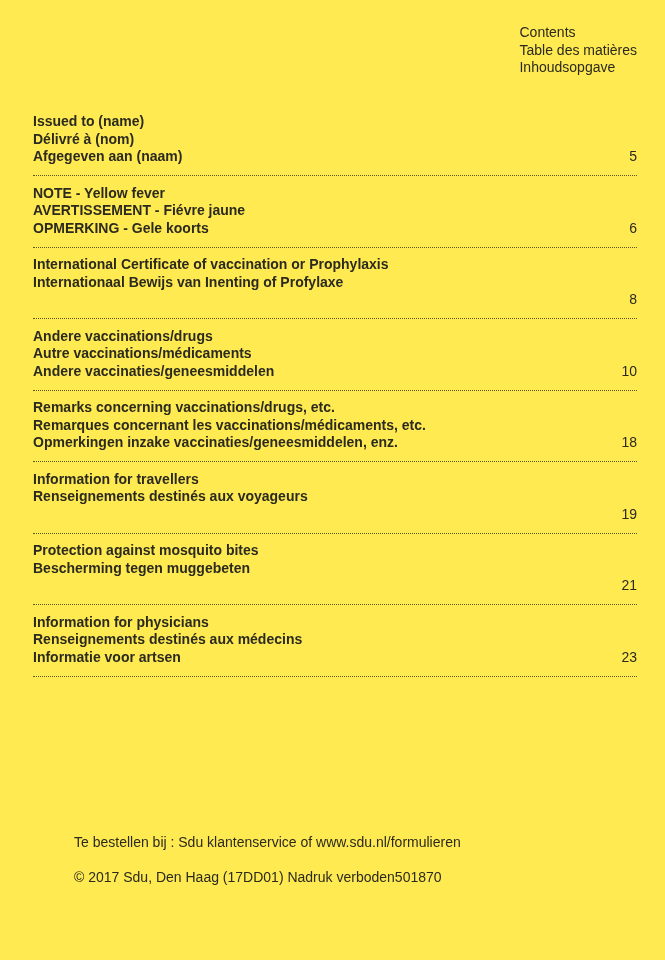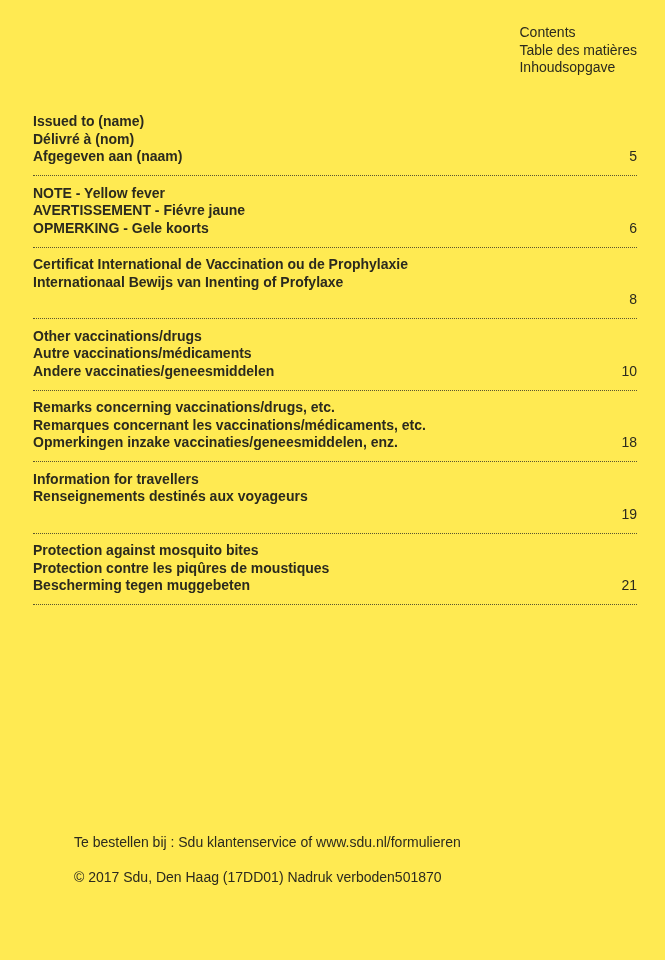--- a/index.html
+++ b/index.html
@@ -94,30 +94,30 @@
       <div>NOTE - Yellow fever</div>
       <div>AVERTISSEMENT - Fiévre jaune</div>
       <div>OPMERKING - Gele koorts</div>
     </div>
     <div class="page">6</div>
     <div class="divider"></div>
   </div>
 
   <div class="entry">
     <div class="lines">
-      <div>Certificat International de Vaccination ou de Prophylaxie</div>
+      <div>International Certificate of vaccination or Prophylaxis</div>
       <div>Internationaal Bewijs van Inenting of Profylaxe</div>
     </div>
     <div class="page">8</div>
     <div class="divider"></div>
   </div>
 
   <div class="entry">
     <div class="lines">
-      <div>Other vaccinations/drugs</div>
+      <div>Andere vaccinations/drugs</div>
       <div>Autre vaccinations/médicaments</div>
       <div>Andere vaccinaties/geneesmiddelen</div>
     </div>
     <div class="page">10</div>
     <div class="divider"></div>
   </div>
 
   <div class="entry">
     <div class="lines">
       <div>Remarks concerning vaccinations/drugs, etc.</div>
@@ -133,27 +133,35 @@
       <div>Information for travellers</div>
       <div>Renseignements destinés aux voyageurs</div>
     </div>
     <div class="page">19</div>
     <div class="divider"></div>
   </div>
 
   <div class="entry">
     <div class="lines">
       <div>Protection against mosquito bites</div>
-      <div>Protection contre les piqûres de moustiques</div>
       <div>Bescherming tegen muggebeten</div>
     </div>
     <div class="page">21</div>
     <div class="divider"></div>
   </div>
 
+  <div class="entry">
+    <div class="lines">
+      <div>Information for physicians</div>
+      <div>Renseignements destinés aux médecins</div>
+      <div>Informatie voor artsen</div>
+    </div>
+    <div class="page">23</div>
+    <div class="divider"></div>
+  </div>
 </div>
 
 <div class="footer footer-order">Te bestellen bij : Sdu klantenservice of www.sdu.nl/formulieren</div>
 
 <div class="footer footer-copy">
   <span>© 2017 Sdu, Den Haag (17DD01) Nadruk verboden</span>
   <span>501870</span>
 </div>
 
 </body></html>

